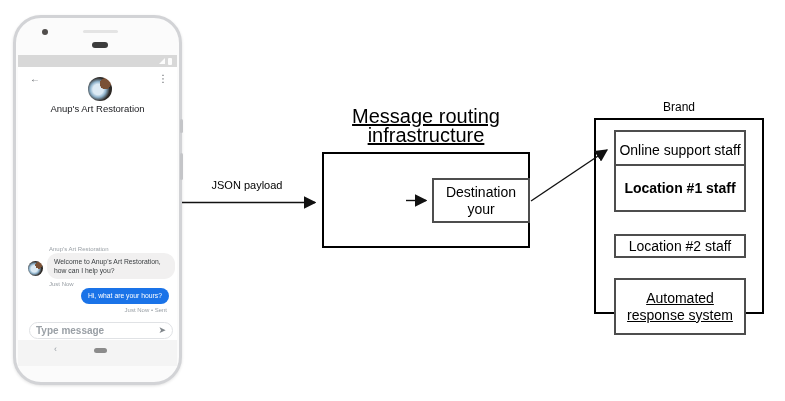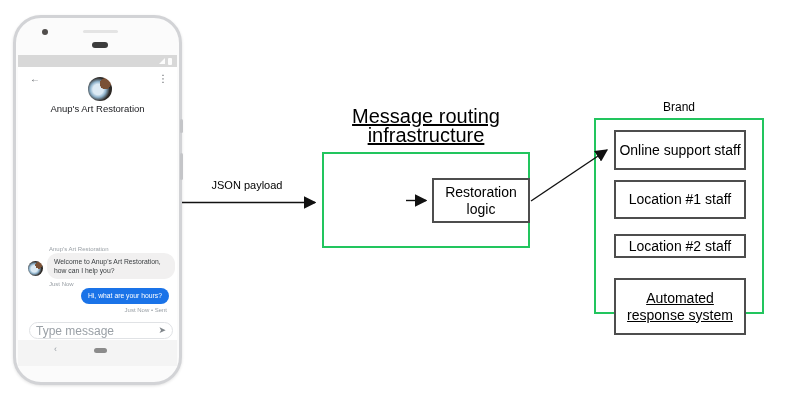--- a/index.html
+++ b/index.html
@@ -60,49 +60,49 @@
     background:#1a73e8; border-radius:10px; padding:4px 7px;
     font-size:6.8px; line-height:8px; color:#ffffff; white-space:nowrap;
   }
   .time-out { position:absolute; right:10px; top:252px; font-size:6px; color:#9aa0a6; }
   .composer {
     position:absolute; left:11px; right:4px; top:267px; height:17px;
     border:1px solid #e0e2e5; border-radius:9px; background:#fff;
     display:flex; align-items:center; padding:0 6px;
   }
   .composer input {
-    flex:1; border:none; outline:none; font-size:12px; color:#3c4043;
-    font-family:"Liberation Sans", sans-serif; background:transparent; min-width:0;
+    flex:1; border:none; outline:none; font-size:10px; color:#3c4043;
+    font-family:"Liberation Sans", sans-serif; background:transparent; min-width:0;font-weight:bold;
   }
   .composer input::placeholder { color:#9aa0a6; }
   .send-btn { font-size:9px; color:#80868b; line-height:1; cursor:pointer; }
   .nav-area { position:absolute; left:0; right:0; top:285px; height:26px; background:#f4f4f4; }
   .nav-back { position:absolute; left:36px; top:4px; font-size:9px; color:#9aa0a6; cursor:pointer; }
   .home-pill { position:absolute; left:76px; top:8px; width:13px; height:5px; border-radius:3px; background:#8b8b8b; cursor:pointer; }
 
   
   .dlabel { position:absolute; color:#000; text-align:center; }
   .json-label { left:177px; top:179px; width:140px; font-size:11px; }
   .routing-title { left:351px; top:107px; width:150px; font-size:20px; line-height:19px;text-decoration:underline; }
   .brand-title { left:629px; top:100px; width:100px; font-size:12px; }
-  .outer-box { position:absolute; border:2px solid #22c55e; background:transparent; }
+  .outer-box { position:absolute; border:2px solid #000000; background:transparent; }
   .routing-box { left:322px; top:152px; width:208px; height:96px; }
   .brand-box { left:594px; top:118px; width:170px; height:196px; }
   .node-box {
     position:absolute; border:2px solid #4d4d4d; background:#ffffff;
     display:flex; align-items:center; justify-content:center; text-align:center;
     font-size:14px; line-height:17px; color:#000;
   }
   .webhook-box { left:322px; top:179px; width:83px; height:43px; }
   .destination-box { left:432px; top:178px; width:98px; height:45px; }
   .brand-item { position:absolute; left:18px; width:132px; border:2px solid #4d4d4d; background:#fff;
     display:flex; align-items:center; justify-content:center; text-align:center;
     font-size:14px; line-height:17px; color:#000; }
   .bi-0 { top:10px; height:40px; }
-  .bi-1 { top:60px; height:39px; }
+  .bi-1 { top:44px; height:48px;font-weight:bold; }
   .bi-2 { top:114px; height:24px; }
   .bi-3 { top:158px; height:57px;text-decoration:underline; }
   .arrows { position:absolute; left:0; top:0; width:785px; height:401px; pointer-events:none; }
 </style>
 </head>
 <body>
 
 <div id="stage">
 
   <div class="phone">
@@ -141,21 +141,21 @@
         <span class="nav-back">‹</span>
         <span class="home-pill"></span>
       </div>
     </div>
   </div>
 
   <div class="dlabel json-label">JSON payload</div>
 
   <div class="dlabel routing-title">Message routing infrastructure</div>
   <div class="outer-box routing-box"></div>
-  <div class="node-box destination-box">Restoration logic</div>
+  <div class="node-box destination-box">Destination your</div>
 
   <div class="dlabel brand-title">Brand</div>
   <div class="outer-box brand-box">
     <div class="brand-item bi-0">Online support staff</div>
     <div class="brand-item bi-1">Location #1 staff</div>
     <div class="brand-item bi-2">Location #2 staff</div>
     <div class="brand-item bi-3">Automated response system</div>
   </div>
 
   <svg class="arrows" viewBox="0 0 785 401" xmlns="http://www.w3.org/2000/svg">

